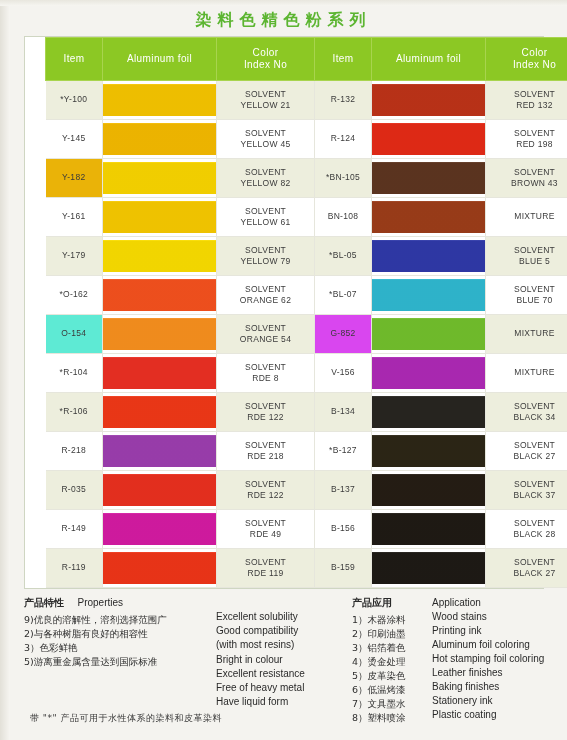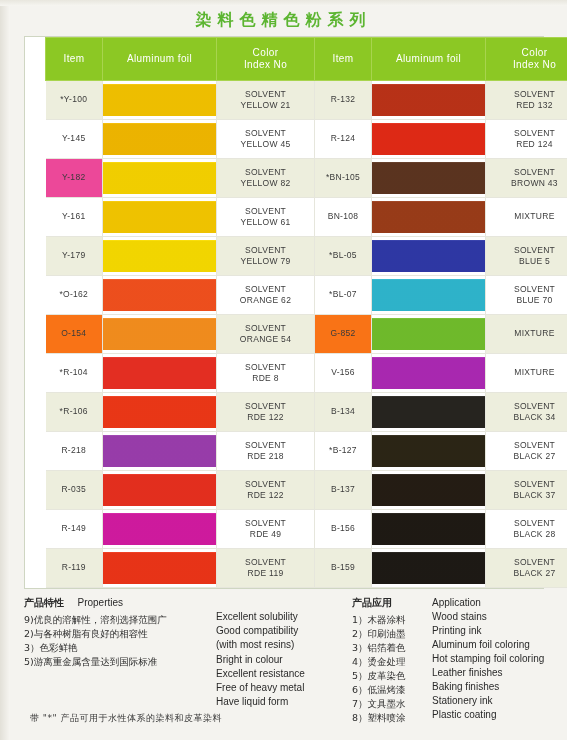--- a/index.html
+++ b/index.html
@@ -218,24 +218,24 @@
         <tr class="plain">
           <td class="item-cell">Y-145</td>
           <td class="foil-cell">
             <div class="swatch" style="background-color: rgb(243, 185, 0);"></div>
           </td>
           <td class="cin-cell"><span>SOLVENT</span><br><span>YELLOW  45</span></td>
           <td class="item-cell">R-124</td>
           <td class="foil-cell">
             <div class="swatch" style="background-color: rgb(228, 42, 22);"></div>
           </td>
-          <td class="cin-cell"><span>SOLVENT</span><br><span>RED 124</span></td>
-        </tr>
-        <tr class="band">
-          <td class="item-cell" style="background-color: #ec4899;">Y-182</td>
+          <td class="cin-cell"><span>SOLVENT</span><br><span>RED 198</span></td>
+        </tr>
+        <tr class="band">
+          <td class="item-cell" style="background-color: #eab308;">Y-182</td>
           <td class="foil-cell">
             <div class="swatch" style="background-color: rgb(248, 212, 0);"></div>
           </td>
           <td class="cin-cell" style="background-color: rgb(237, 238, 221);"><span>SOLVENT</span><br><span>YELLOW  82</span></td>
           <td class="item-cell" style="background-color: rgb(237, 238, 221);">*BN-105</td>
           <td class="foil-cell">
             <div class="swatch" style="background-color: rgb(93, 53, 32);"></div>
           </td>
           <td class="cin-cell" style="background-color: rgb(237, 238, 221);"><span>SOLVENT</span><br><span>BROWN 43</span></td>
         </tr>
@@ -269,26 +269,26 @@
             <div class="swatch" style="background-color: rgb(244, 81, 30);"></div>
           </td>
           <td class="cin-cell"><span>SOLVENT</span><br><span>ORANGE 62</span></td>
           <td class="item-cell">*BL-07</td>
           <td class="foil-cell">
             <div class="swatch" style="background-color: rgb(47, 184, 207);"></div>
           </td>
           <td class="cin-cell"><span>SOLVENT</span><br><span>BLUE 70</span></td>
         </tr>
         <tr class="band">
-          <td class="item-cell" style="background-color: #f97316;">O-154</td>
+          <td class="item-cell" style="background-color: #5eead4;">O-154</td>
           <td class="foil-cell">
             <div class="swatch" style="background-color: rgb(247, 143, 30);"></div>
           </td>
           <td class="cin-cell" style="background-color: rgb(237, 238, 221);"><span>SOLVENT</span><br><span>ORANGE 54</span></td>
-          <td class="item-cell" style="background-color: #f97316;">G-852</td>
+          <td class="item-cell" style="background-color: #d946ef;">G-852</td>
           <td class="foil-cell">
             <div class="swatch" style="background-color: rgb(114, 191, 44);"></div>
           </td>
           <td class="cin-cell" style="background-color: rgb(237, 238, 221);">MIXTURE</td>
         </tr>
         <tr class="plain">
           <td class="item-cell">*R-104</td>
           <td class="foil-cell">
             <div class="swatch" style="background-color: rgb(234, 47, 35);"></div>
           </td>

